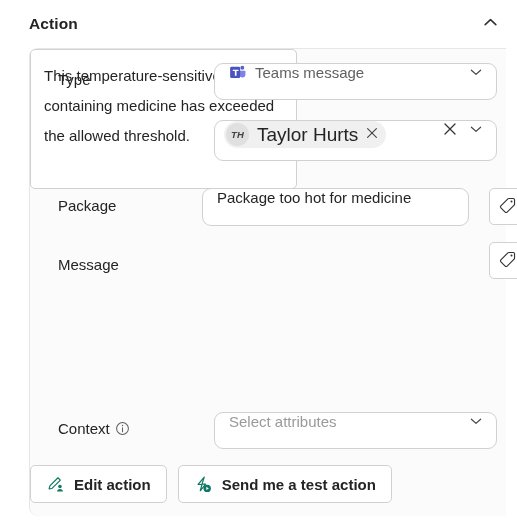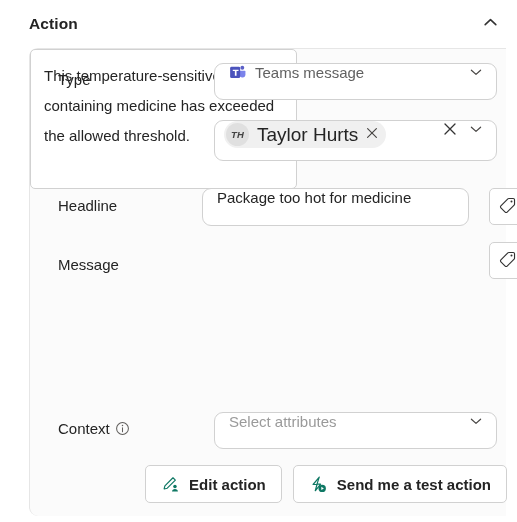--- a/index.html
+++ b/index.html
@@ -247,21 +247,21 @@
   }
   .info-icon-wrap { display: flex; align-items: center; }
 
   
   .footer {
     position: absolute;
     left: 0;
     top: 416px;
     width: 477px;
     display: flex;
-    justify-content: flex-end;
+    justify-content: flex-start;
     gap: 11px;
   }
   .action-btn {
     box-sizing: border-box;
     height: 38px;
     background: #ffffff;
     border: 1px solid #d1d1d1;
     border-radius: 5px;
     display: flex;
     align-items: center;
@@ -344,21 +344,21 @@
             <span>
               <svg width="16" height="16" viewBox="0 0 16 16" fill="none">
                 <path d="M3.4 6.2L8 10.4L12.6 6.2" stroke="#484644" stroke-width="1.2" stroke-linecap="round" stroke-linejoin="round"></path>
               </svg>
             </span>
           </button>
         </span>
       </div>
 
       <div class="row-label" style="left:28px; top:148px;">
-        <span>Headline</span>
+        <span>Package</span>
       </div>
       <div class="field" id="headline-field">
         <span class="field-text">Package too hot for medicine</span>
       </div>
       <button class="tag-btn" id="headline-tag-btn">
         <span>
           <svg width="19" height="19" viewBox="0 0 20 20" fill="none">
             <path d="M11.4 2.6H16.0C16.8 2.6 17.4 3.2 17.4 4.0V8.6C17.4 9.0 17.25 9.35 16.97 9.63L9.63 16.97C9.05 17.55 8.12 17.55 7.55 16.97L3.03 12.45C2.45 11.88 2.45 10.95 3.03 10.37L10.37 3.03C10.65 2.75 11.0 2.6 11.4 2.6Z" stroke="#333333" stroke-width="1.2" stroke-linejoin="round"></path>
             <circle cx="14.2" cy="5.8" r="1.05" fill="#333333"></circle>
           </svg>

